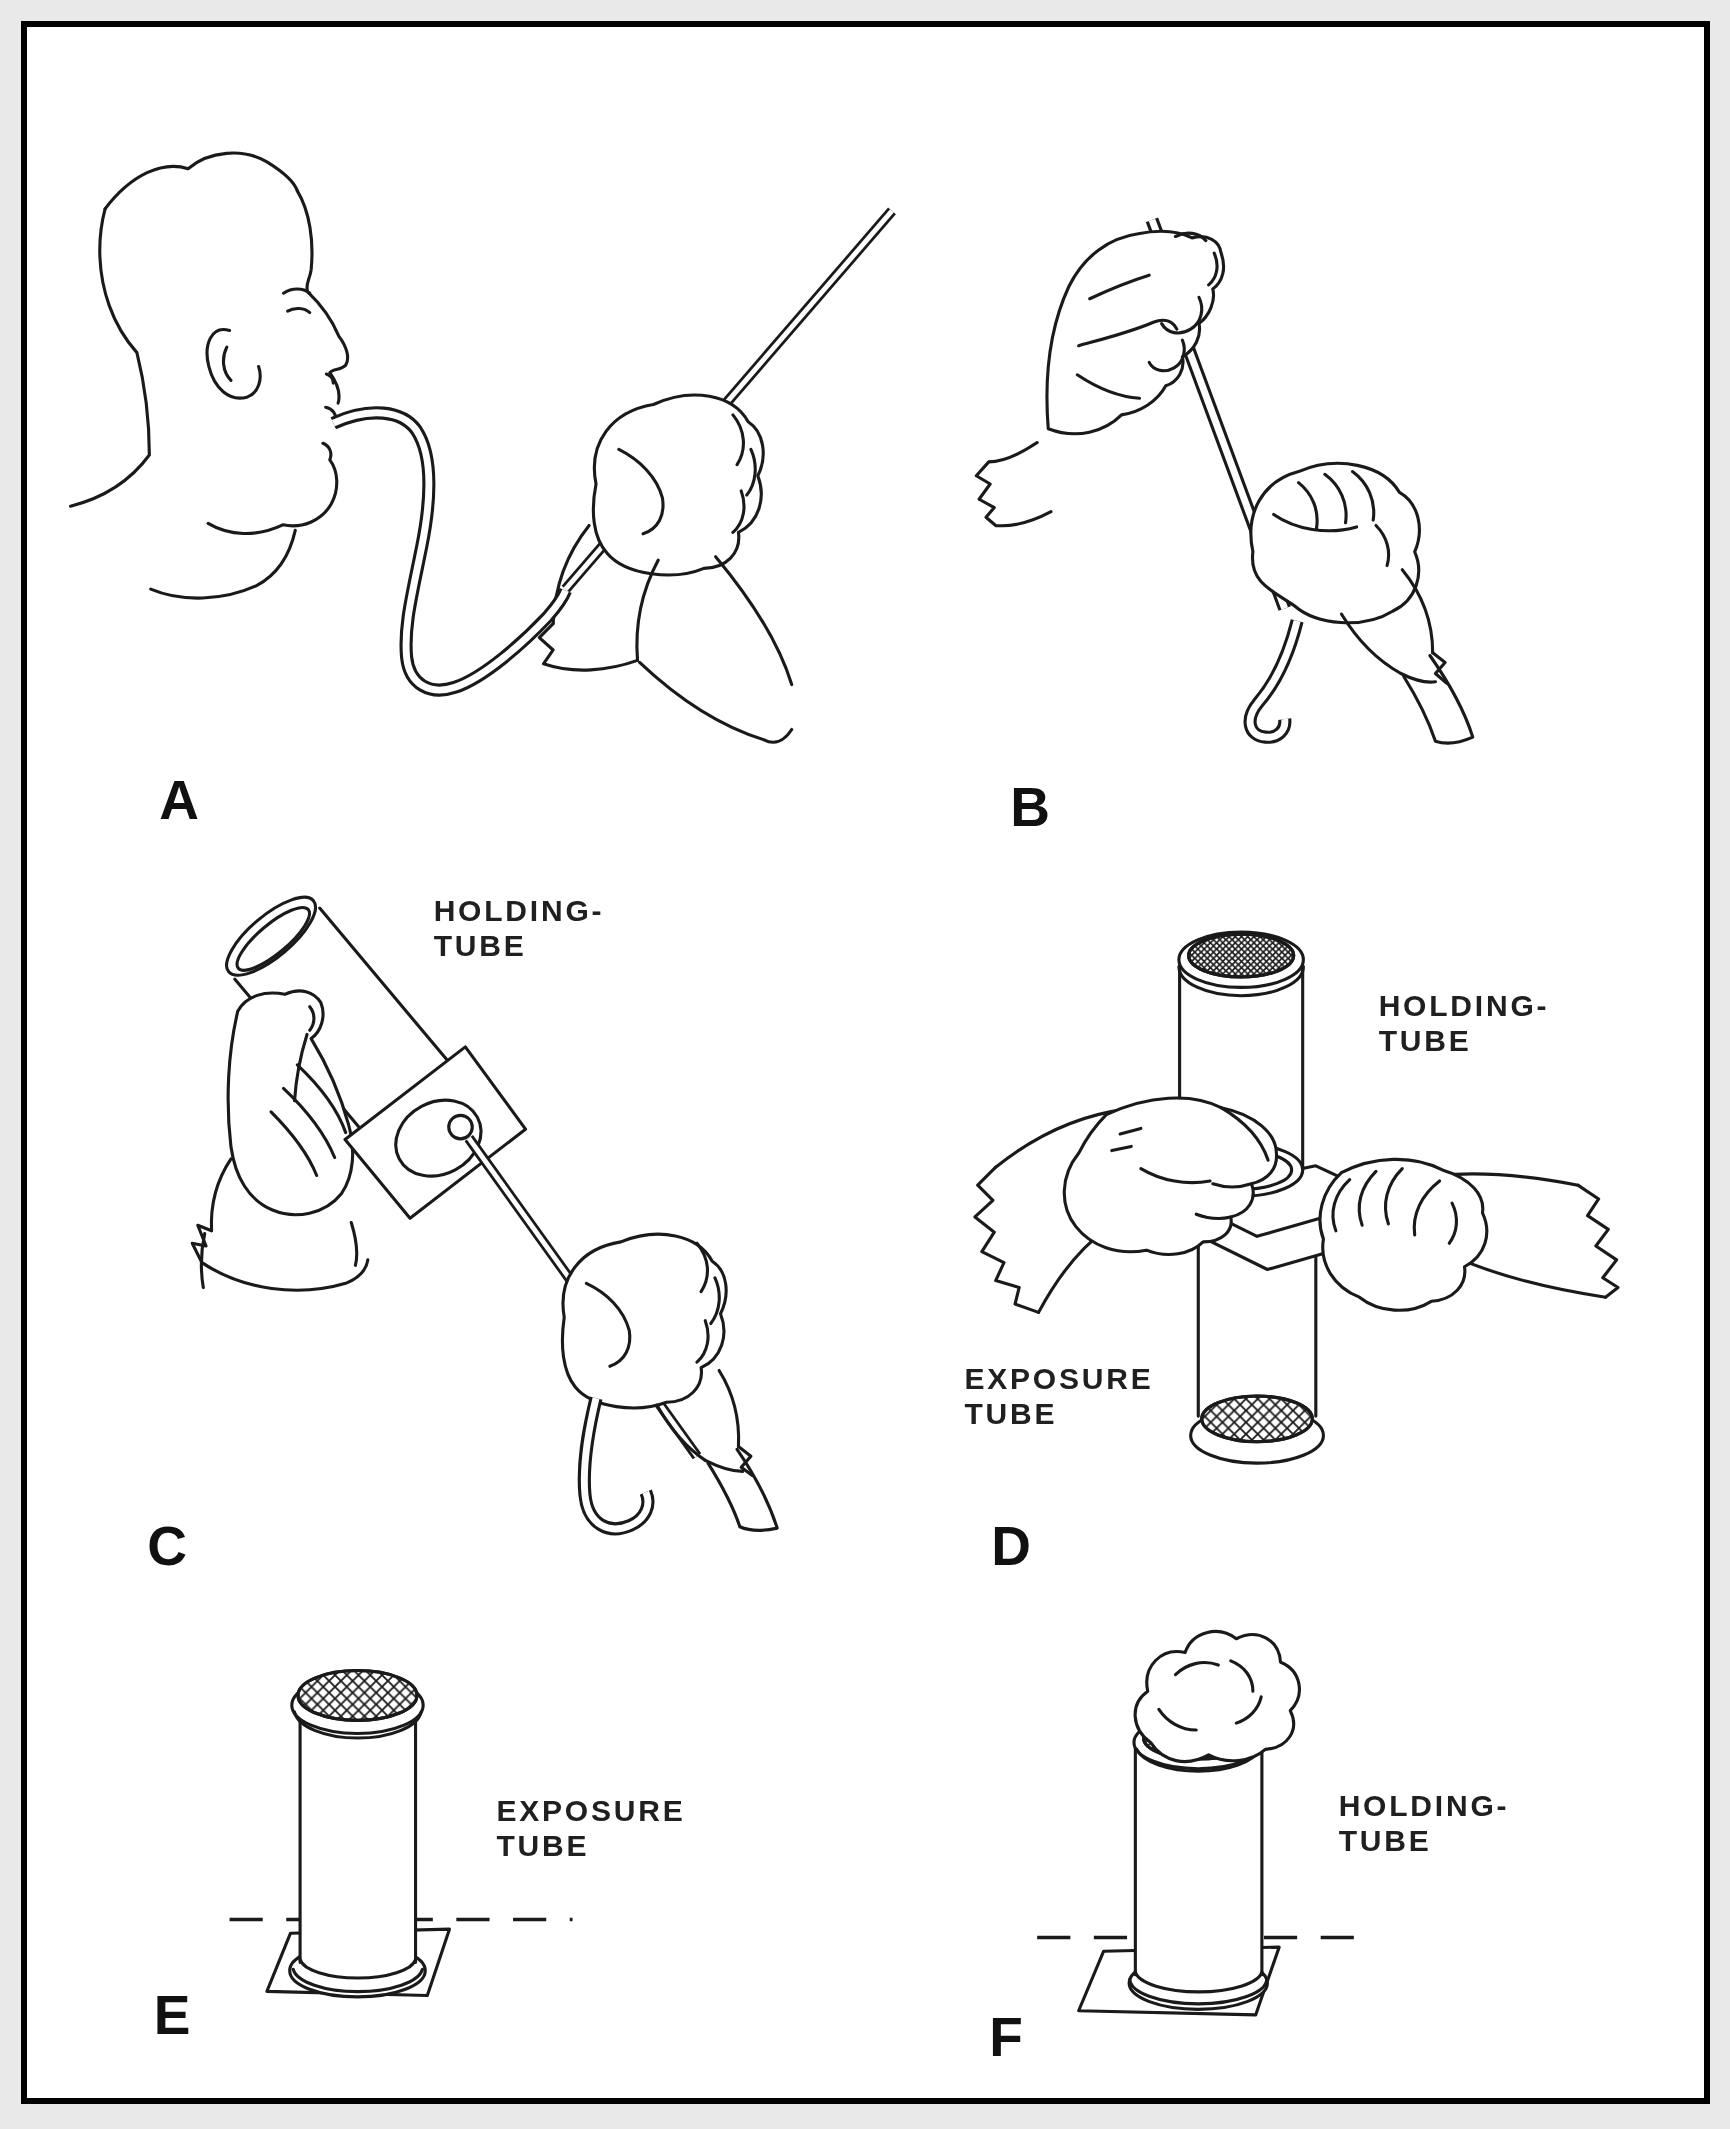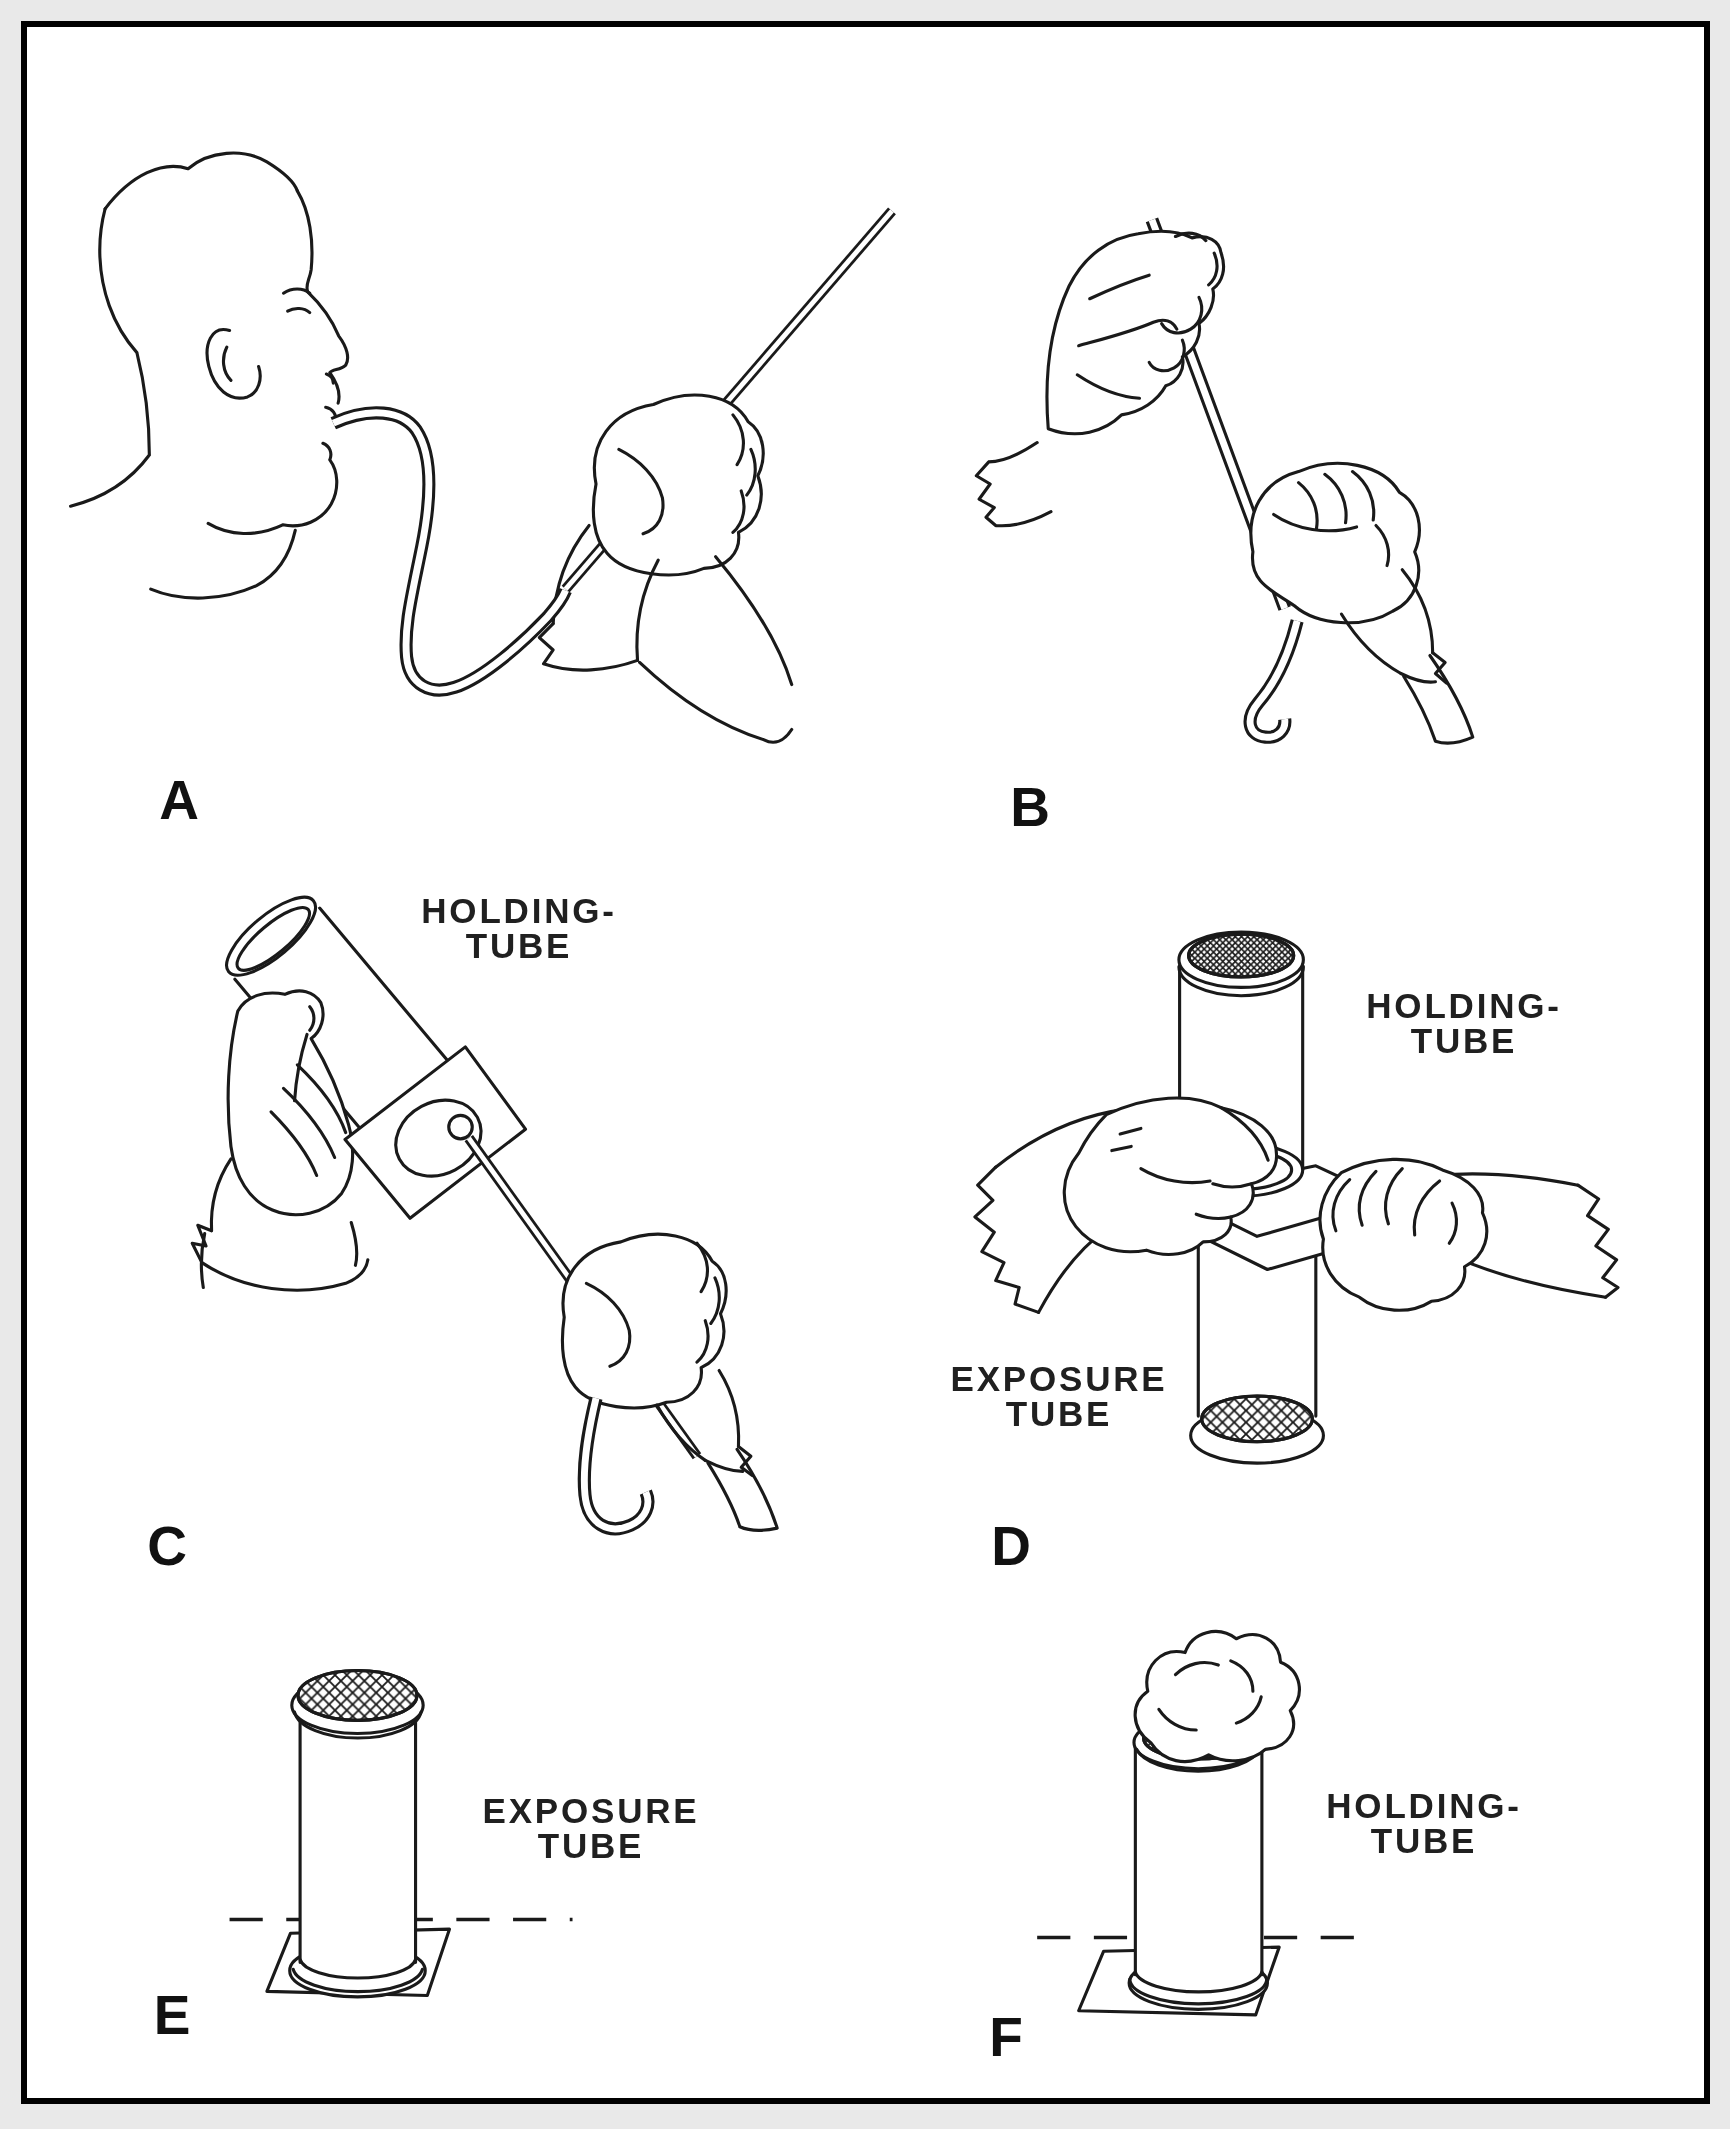--- a/index.html
+++ b/index.html
@@ -19,21 +19,21 @@
   .fillw{fill:#ffffff;stroke:none}
   .dbl-o{fill:none;stroke:#1a1a1a;stroke-width:19;stroke-linecap:butt}
   .dbl-i{fill:none;stroke:#ffffff;stroke-width:10;stroke-linecap:butt}
   .rod-o{fill:none;stroke:#1a1a1a;stroke-width:15;stroke-linecap:butt}
   .rod-i{fill:none;stroke:#ffffff;stroke-width:7;stroke-linecap:butt}
   .meshc{fill:url(#meshCoarse);stroke:#1a1a1a;stroke-width:4.5}
   .meshd{fill:url(#meshDense);stroke:#1a1a1a;stroke-width:4.5}
   .dash{fill:none;stroke:#1a1a1a;stroke-width:5;stroke-dasharray:48 34}
   .tube-label{
     position:absolute;transform:translate(-50%,-50%);
-    text-align:center;font-weight:bold;font-size:35px;line-height:35px;
+    text-align:left;font-weight:bold;font-size:30px;line-height:35px;
     letter-spacing:2.8px;color:#202020;white-space:nowrap;
   }
   .panel-letter{
     position:absolute;transform:translate(-50%,-50%);
     font-weight:bold;font-size:55px;color:#111111;
   }
 </style>
 </head>
 <body>
 

